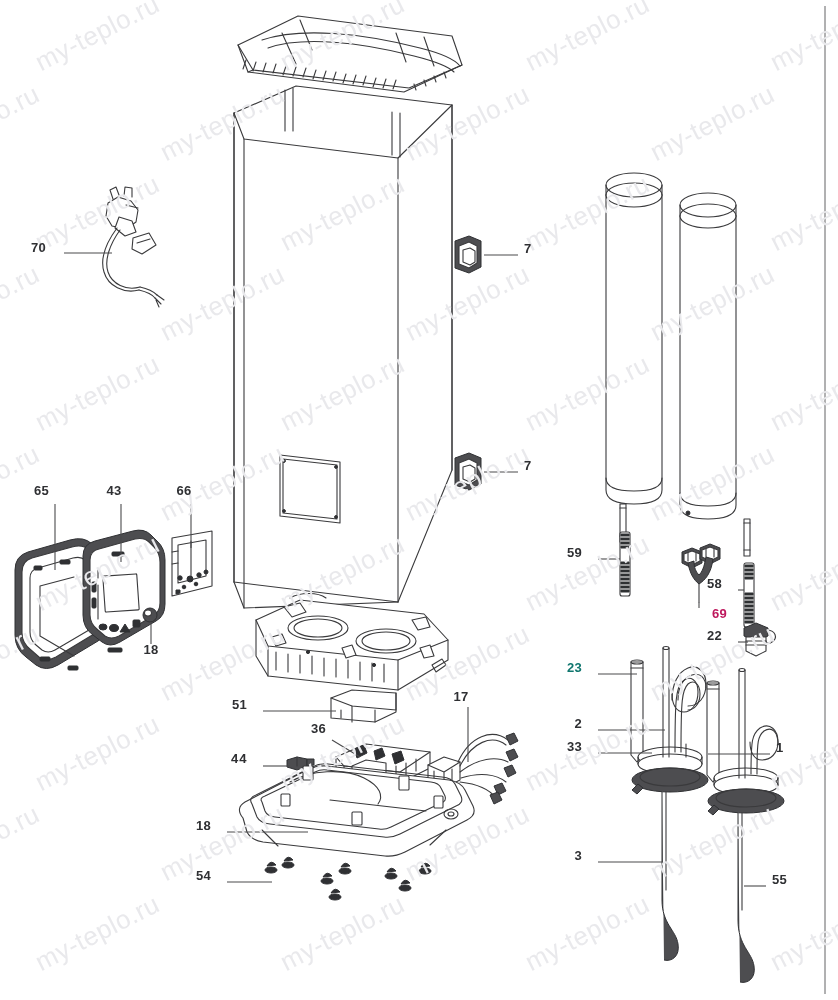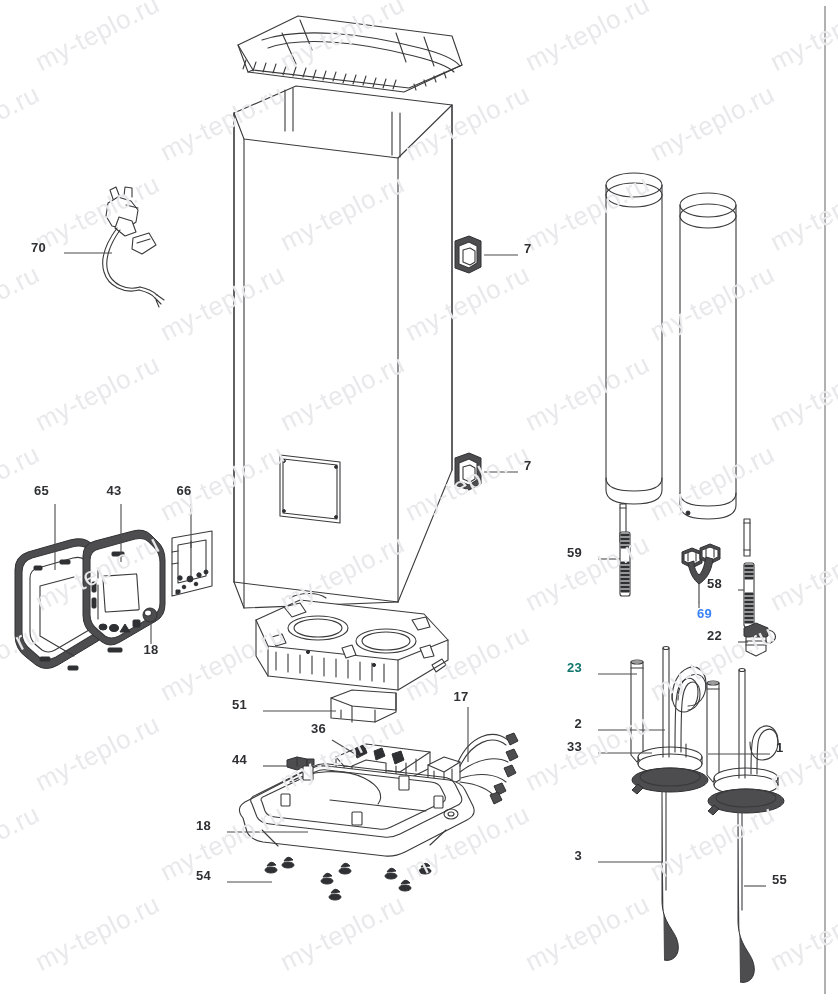--- a/index.html
+++ b/index.html
@@ -470,30 +470,30 @@
 
   <div id="labels">
       <div class="lbl r" style="color: rgb(47, 48, 51); left: 18px; width: 28px; top: 240px;">70</div>
       <div class="lbl" style="color: rgb(47, 48, 51); left: 524px; top: 241px;">7</div>
       <div class="lbl" style="color: rgb(47, 48, 51); left: 524px; top: 458px;">7</div>
       <div class="lbl" style="color: rgb(47, 48, 51); left: 34px; width: 28px; text-align: left; top: 483px;">65</div>
       <div class="lbl" style="color: rgb(47, 48, 51); left: 100px; width: 28px; text-align: center; top: 483px;">43</div>
       <div class="lbl" style="color: rgb(47, 48, 51); left: 170px; width: 28px; text-align: center; top: 483px;">66</div>
       <div class="lbl" style="color: rgb(47, 48, 51); left: 137px; width: 28px; text-align: center; top: 642px;">18</div>
       <div class="lbl r" style="color: rgb(47, 48, 51); left: 554px; width: 28px; top: 545px;">59</div>
-      <div class="lbl" style="color: #3b82f6; left: 684px; width: 28px; text-align: right; top: 606px;">69</div>
+      <div class="lbl" style="color: #be185d; left: 712px; width: 28px; text-align: left; top: 606px;">69</div>
       <div class="lbl r" style="color: rgb(47, 48, 51); left: 694px; width: 28px; top: 576px;">58</div>
       <div class="lbl r" style="color: rgb(47, 48, 51); left: 694px; width: 28px; top: 628px;">22</div>
       <div class="lbl r" style="color: #0f766e; left: 554px; width: 28px; top: 660px;">23</div>
       <div class="lbl r" style="color: rgb(47, 48, 51); left: 554px; width: 28px; top: 716px;">2</div>
       <div class="lbl r" style="color: rgb(47, 48, 51); left: 554px; width: 28px; top: 739px;">33</div>
       <div class="lbl" style="color: rgb(47, 48, 51); left: 776px; top: 740px;">1</div>
       <div class="lbl r" style="color: rgb(47, 48, 51); left: 554px; width: 28px; top: 848px;">3</div>
       <div class="lbl" style="color: rgb(47, 48, 51); left: 772px; top: 872px;">55</div>
       <div class="lbl r" style="color: rgb(47, 48, 51); left: 219px; width: 28px; top: 697px;">51</div>
       <div class="lbl" style="color: rgb(47, 48, 51); left: 447px; width: 28px; text-align: center; top: 689px;">17</div>
       <div class="lbl" style="color: rgb(47, 48, 51); left: 311px; width: 28px; top: 721px;">36</div>
-      <div class="lbl r" style="color: rgb(47, 48, 51); left: 219px; width: 28px; top: 752px;">44</div>
+      <div class="lbl r" style="color: rgb(47, 48, 51); left: 219px; width: 28px; top: 752px; font-family: Liberation Mono, monospace;">44</div>
       <div class="lbl r" style="color: rgb(47, 48, 51); left: 183px; width: 28px; top: 818px;">18</div>
       <div class="lbl r" style="color: rgb(47, 48, 51); left: 183px; width: 28px; top: 868px;">54</div>
     </div>
 
 </div>
 
 </body></html>

